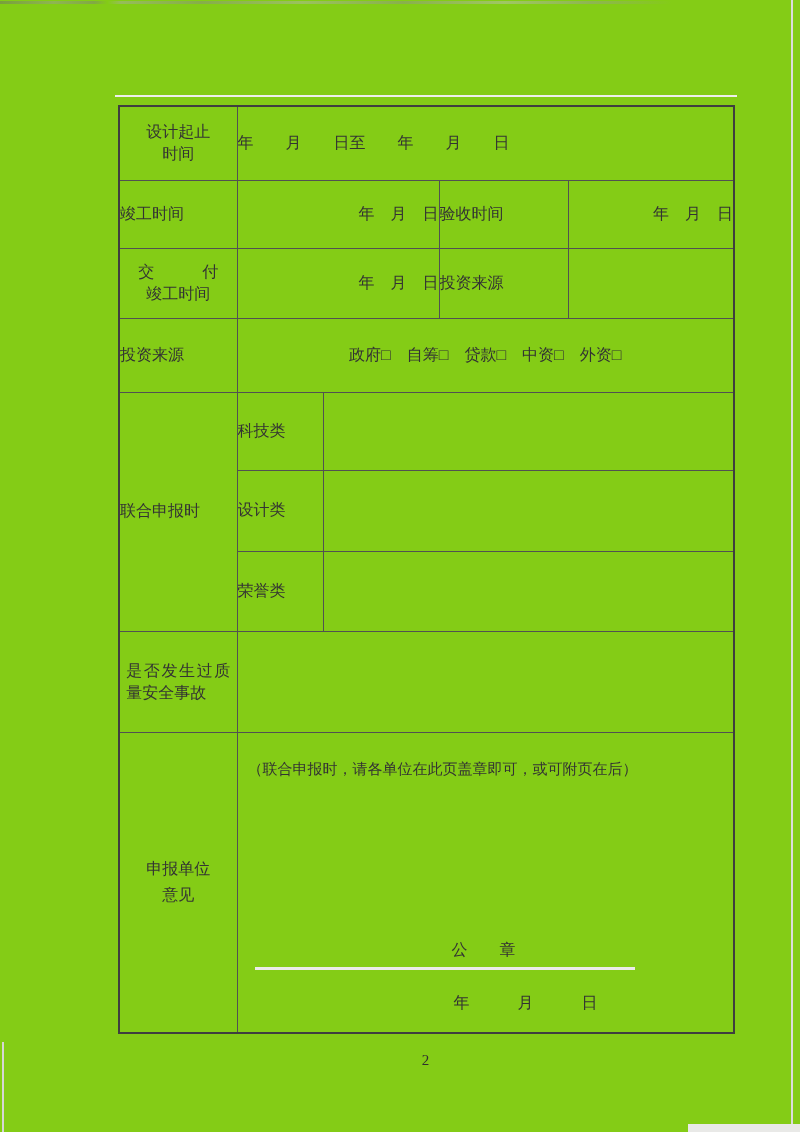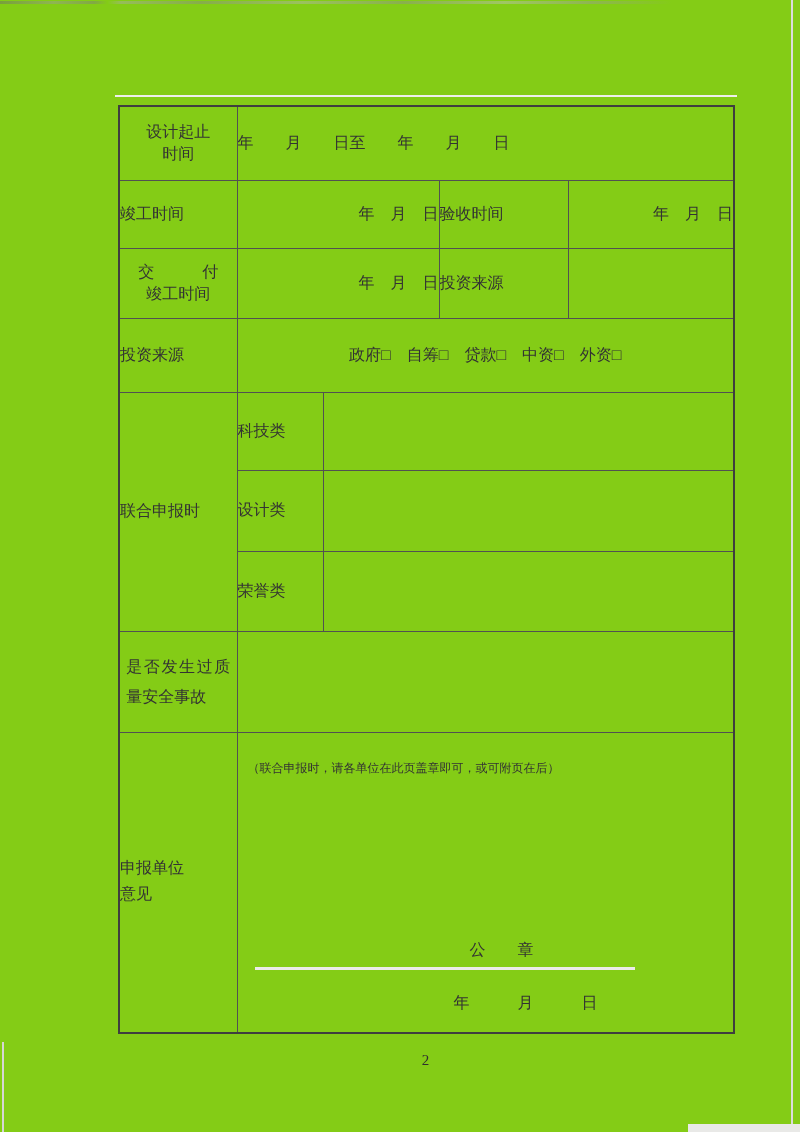--- a/index.html
+++ b/index.html
@@ -31,31 +31,31 @@
   table.form td{
     border:1.5px solid #515151;
     font-size:16px;color:#333;
     padding:0;
     vertical-align:middle;
     overflow:hidden;
   }
   .lab{text-align:left;}
   .lab2{text-align:center;line-height:22px;}
   .lab2 div{white-space:nowrap;}
-  .lab-wide{text-align:left;line-height:26px;font-family:Liberation Mono, monospace;}
+  .lab-wide{text-align:center;line-height:26px;}
   .center{margin-left:7px;}
   .right{text-align:right;}
   .pr10{padding-right:10px;}
   .pr12{padding-right:12px;}
   .pl10{padding-left:10px;text-align:center;}
-  .justify-box{width:104px;margin:17px auto;text-align:justify;text-justify:inter-character;line-height:30px;}
+  .justify-box{width:104px;margin:17px auto;text-align:justify;text-justify:inter-character;line-height:22px;}
   .opinion-td{vertical-align:top;}
   .opinion-wrap{position:relative;width:100%;height:296px;}
-  .opinion-note{position:absolute;left:10px;top:26px;font-size:12px;white-space:nowrap;}
-  .opinion-seal{position:absolute;left:232px;top:206px;white-space:nowrap;}
+  .opinion-note{position:absolute;left:10px;top:26px;font-size:15px;white-space:nowrap;}
+  .opinion-seal{position:absolute;left:214px;top:206px;white-space:nowrap;}
   .opinion-date{position:absolute;left:216px;top:259px;white-space:nowrap;}
   .page-number{
     position:absolute;left:118px;top:1052px;width:615px;
     text-align:center;font-size:15px;color:#2f2f2f;
   }
 </style>
 </head>
 <body>
 
 <div class="page">

